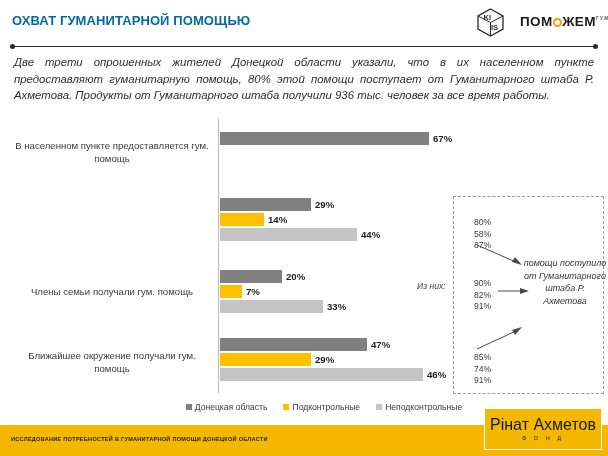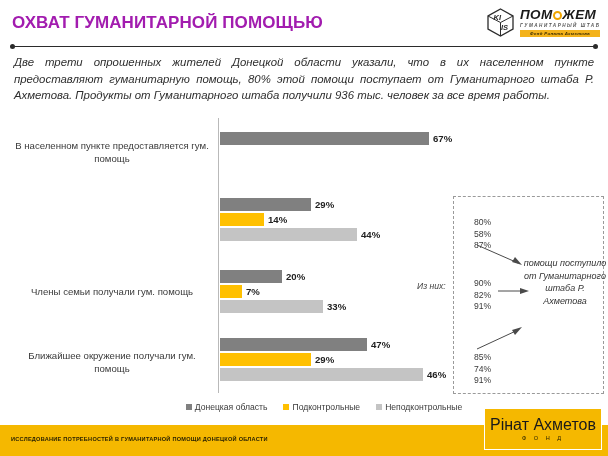--- a/index.html
+++ b/index.html
@@ -17,44 +17,43 @@
 
   
   #header {
     position: absolute;
     left: 0; top: 0;
     width: 608px; height: 46px;
   }
   #page-title {
     position: absolute;
     left: 12px; top: 13px;
-    font-size: 17px;
-    font-weight: bold;
-    color: #a21caf;
+    font-size: 13px;
+    font-weight: bold;
+    color: #0369a1;
     letter-spacing: 0.1px;
     white-space: nowrap;
   }
   
   #logo-area {
     position: absolute;
     right: 8px; top: 4px;
     height: 36px;
     display: flex;
     align-items: center;
-    gap: 6px;
-    font-style: italic;
+    gap: 16px;
   }
   #kiis-cube {
     width: 27px; height: 29px;
     position: relative;
   }
   #kiis-cube svg { display: block; }
   #pomozhem-block {
     display: flex;
-    flex-direction: column;
+    flex-direction: row;
     align-items: stretch;
     width: 80px;
   }
   #pomozhem-word {
     font-size: 13.5px;
     font-weight: bold;
     color: #1a1a1a;
     letter-spacing: 0.4px;
     line-height: 14px;
     white-space: nowrap;

